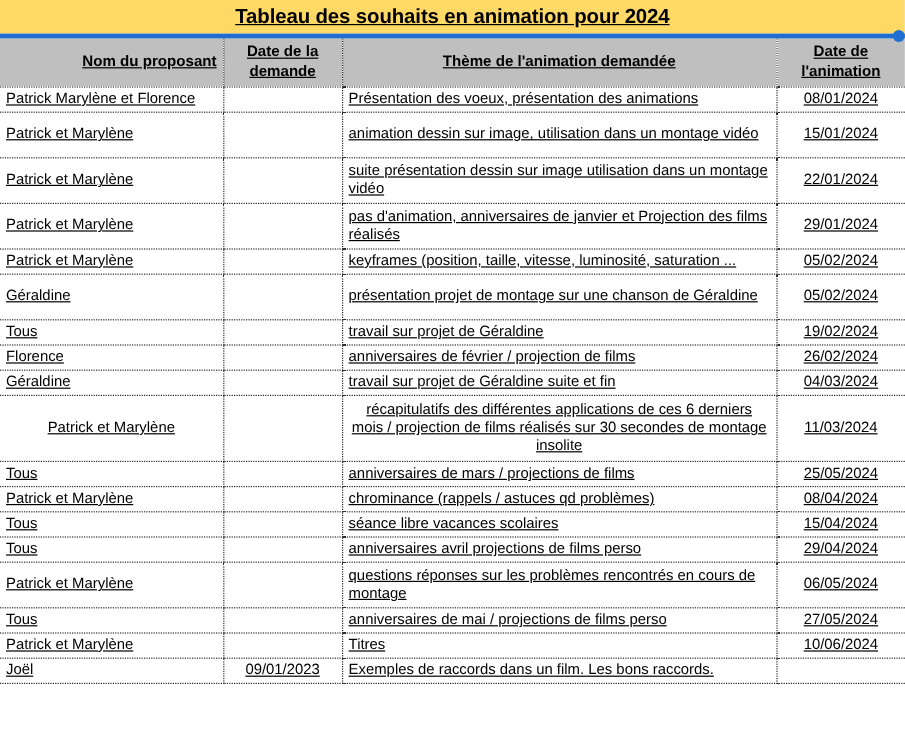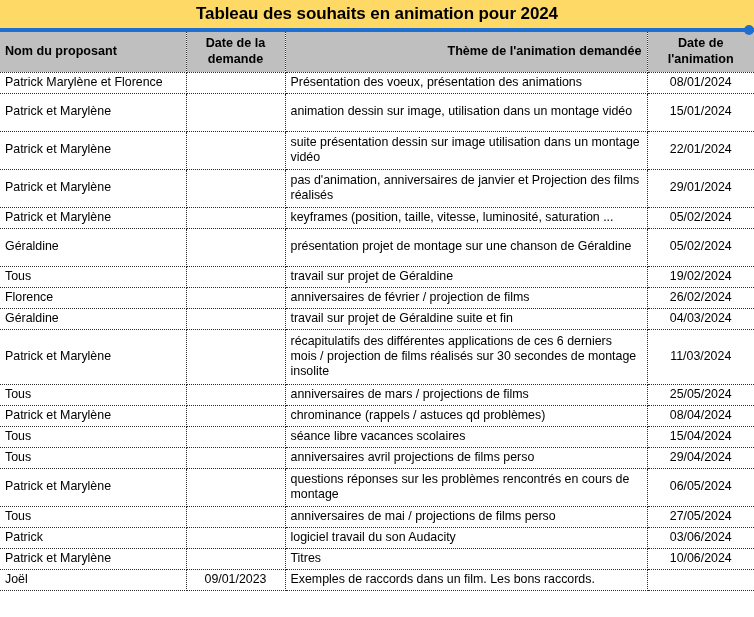--- a/index.html
+++ b/index.html
@@ -12,20 +12,21 @@
     height: 617px;
     font-family: "Liberation Sans", sans-serif;
     overflow: hidden;
   }
 
   .sheet {
     position: relative;
     width: 754px;
     height: 445px;
     box-sizing: border-box;
+    text-decoration: underline;
   }
 
   
   .title-band {
     height: 28px;
     background: #FFD966;
     display: flex;
     align-items: center;
     justify-content: center;
     box-sizing: border-box;
@@ -76,38 +77,38 @@
     border-right: none;
   }
 
   thead th {
     background: #BFBFBF;
     font-weight: bold;
     font-size: 12.6px;
     height: 40px;
     border-bottom: 1px dotted #2b2b2b;
   }
-  th.h-name     { text-align: left; }
+  th.h-name     { text-align: right; }
   th.h-datereq  { text-align: center; }
-  th.h-theme    { text-align: right; padding-left: 7px; }
+  th.h-theme    { text-align: center; padding-left: 7px; }
   th.h-dateanim { text-align: center; }
 
   col.c-name     { width: 186px; }
   col.c-datereq  { width: 99px;  }
   col.c-theme    { width: 362px; }
   col.c-dateanim { width: 107px; }
 
   td.cell-name   { text-align: left;  padding-left: 4px; margin-left: 24px; }
   td.cell-datereq{ text-align: center; }
   td.cell-theme  { text-align: left;  padding-left: 7px; }
   td.cell-dateanim { text-align: center; margin-top: 20px; }
 
   tbody tr.r1 td { height: 21px; }
   tbody tr.r2 td { height: 38px; }
-  tbody tr.r3 td { height: 55px; }
+  tbody tr.r3 td { height: 55px; text-align: center; }
 </style>
 </head>
 <body>
 
 <div class="sheet">
 
   <div class="title-band">
     <span class="title-text">Tableau des souhaits en animation pour 2024</span>
   </div>
 
@@ -221,26 +222,20 @@
           <td class="cell-theme">questions réponses sur les problèmes rencontrés en cours de montage</td>
           <td class="cell-dateanim">06/05/2024</td>
         </tr>
         <tr class="r1">
           <td class="cell-name">Tous</td>
           <td class="cell-datereq"></td>
           <td class="cell-theme">anniversaires de mai / projections de films perso</td>
           <td class="cell-dateanim">27/05/2024</td>
         </tr>
         <tr class="r1">
-          <td class="cell-name">Patrick</td>
-          <td class="cell-datereq"></td>
-          <td class="cell-theme">logiciel travail du son Audacity</td>
-          <td class="cell-dateanim">03/06/2024</td>
-        </tr>
-        <tr class="r1">
           <td class="cell-name">Patrick et Marylène</td>
           <td class="cell-datereq"></td>
           <td class="cell-theme">Titres</td>
           <td class="cell-dateanim">10/06/2024</td>
         </tr>
         <tr class="r1">
           <td class="cell-name">Joël</td>
           <td class="cell-datereq">09/01/2023</td>
           <td class="cell-theme">Exemples de raccords dans un film. Les bons raccords.</td>
           <td class="cell-dateanim"></td>

